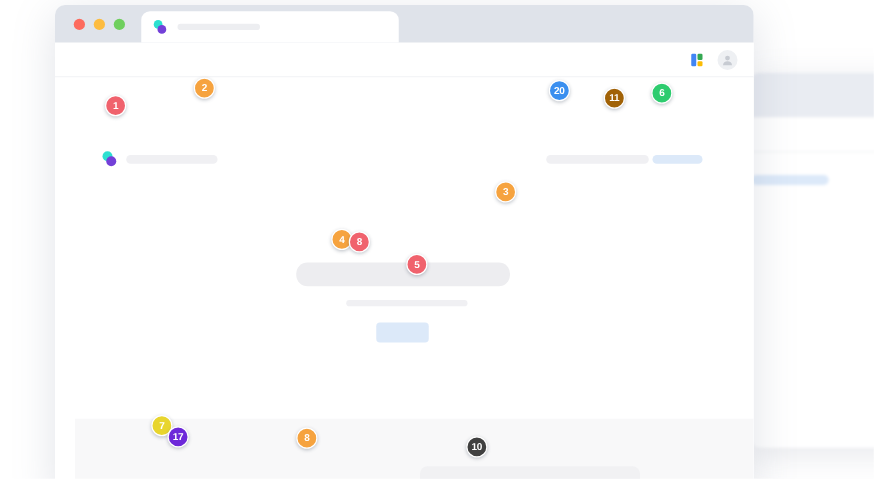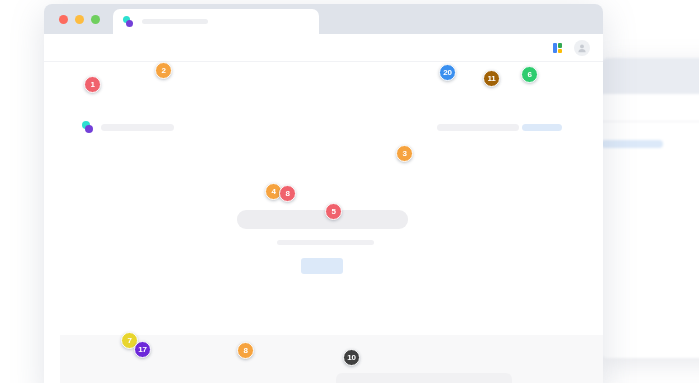--- a/index.html
+++ b/index.html
@@ -293,14 +293,14 @@
     <div class="marker" style="left: 439px; top: 64px; background: rgb(58, 143, 239);">20</div>
     <div class="marker" style="left: 483px; top: 70px; background: #a16207;">11</div>
     <div class="marker" style="left: 521px; top: 66px; background: rgb(46, 204, 111);">6</div>
     <div class="marker" style="left: 396px; top: 145px; background: rgb(246, 163, 63);">3</div>
     <div class="marker" style="left: 265px; top: 183px; background: rgb(246, 163, 63);">4</div>
     <div class="marker" style="left: 279px; top: 185px; background: rgb(240, 98, 109);">8</div>
     <div class="marker" style="left: 325px; top: 203px; background: rgb(240, 98, 109);">5</div>
     <div class="marker" style="left: 121px; top: 332px; background: rgb(232, 213, 46);">7</div>
     <div class="marker" style="left: 134px; top: 341px; background: #6d28d9;">17</div>
     <div class="marker" style="left: 237px; top: 342px; background: rgb(246, 163, 63);">8</div>
-    <div class="marker" style="left: 343px; top: 349px; background: #404040;">10</div>
+    <div class="marker" style="left: 373px; top: 349px; background: #404040;">10</div>
   </div>
 
 </body></html>

